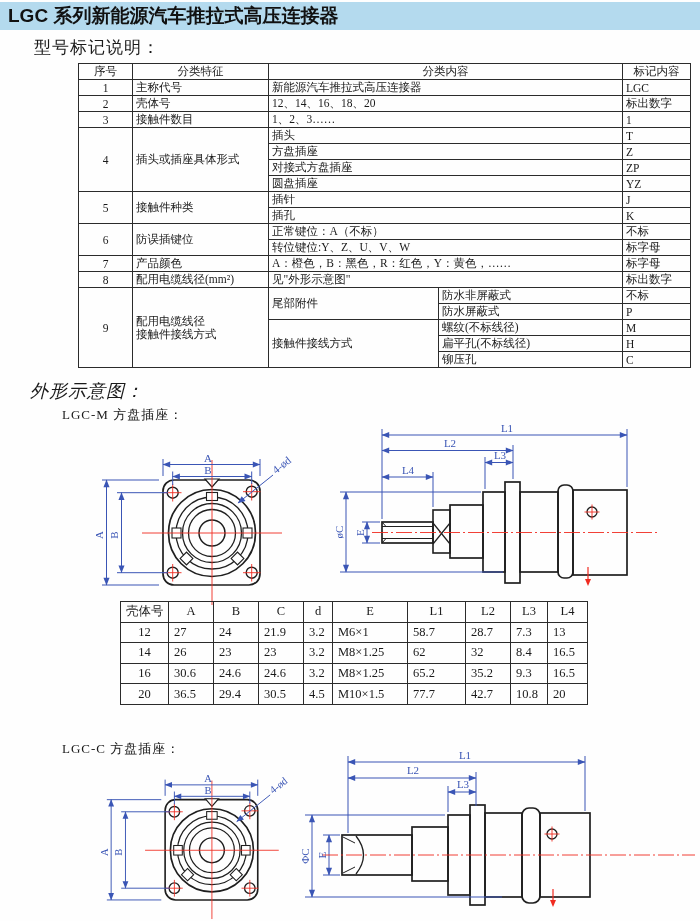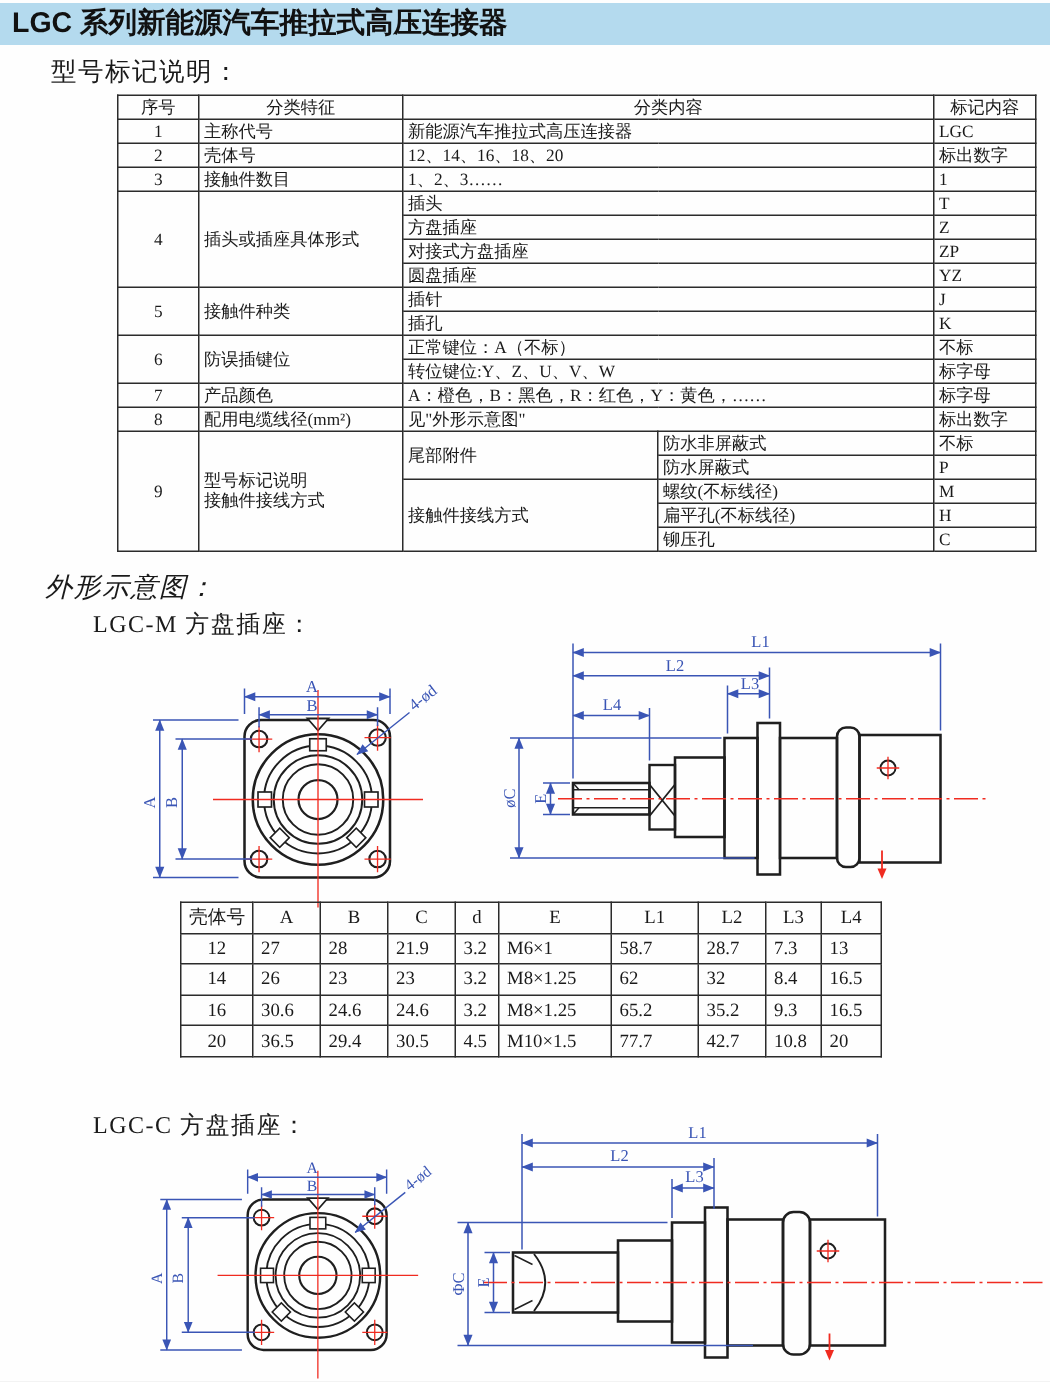--- a/index.html
+++ b/index.html
@@ -6,21 +6,21 @@
   #page{position:relative;width:700px;height:921px;background:#fefefe;overflow:hidden;
         font-family:"Liberation Serif","DejaVu Serif",serif;color:#1a1a1a;}
   .abs{position:absolute;}
   #titlebar{left:0;top:2px;width:700px;height:28px;background:#b4daee;
             font-family:"Liberation Sans","DejaVu Sans",sans-serif;
             font-weight:bold;font-size:19px;line-height:28px;padding-left:8px;
             box-sizing:border-box;color:#111;}
   .h2{font-size:17px;letter-spacing:1px;}
   #sec1{left:34px;top:36px;}
   #sec2{left:30px;top:379px;font-size:18px;font-style:italic;}
-  .sublabel{font-size:16px;letter-spacing:1px;}
+  .sublabel{font-size:13px;letter-spacing:1px;}
   #lblM{left:62px;top:406px;}
   #lblC{left:62px;top:740px;}
   table{border-collapse:collapse;table-layout:fixed;}
   td,th{border:1px solid #2b2b2b;font-weight:normal;overflow:hidden;
         white-space:nowrap;padding:0 3px;vertical-align:middle;}
   #marktable{left:78px;top:63px;width:612px;font-size:11.5px;}
   #marktable td,#marktable th{height:14.6px;text-align:left;}
   #dimtable{left:120px;top:601px;width:467px;font-size:12.5px;}
   #dimtable td,#dimtable th{height:19.6px;padding:0 5px;text-align:left;}
   .ac{text-align:center !important;}
@@ -120,21 +120,21 @@
           <td>标字母</td>
         </tr>
         <tr>
           <td class="ac">8</td>
           <td>配用电缆线径(mm²)</td>
           <td colspan="2">见"外形示意图"</td>
           <td>标出数字</td>
         </tr>
         <tr>
           <td rowspan="5" class="ac">9</td>
-          <td rowspan="5" class="pre">型号标记说明
+          <td rowspan="5" class="pre">配用电缆线径
  接触件接线方式</td>
           <td rowspan="2">尾部附件</td>
           <td>防水非屏蔽式</td>
           <td>不标</td>
         </tr>
         <tr>
           <td>防水屏蔽式</td>
           <td>P</td>
         </tr>
         <tr>
@@ -295,21 +295,21 @@
           <th class="ac">d</th>
           <th class="ac">E</th>
           <th class="ac">L1</th>
           <th class="ac">L2</th>
           <th class="ac">L3</th>
           <th class="ac">L4</th>
         </tr>
         <tr>
           <td class="ac">12</td>
           <td>27</td>
-          <td>28</td>
+          <td>24</td>
           <td>21.9</td>
           <td>3.2</td>
           <td>M6×1</td>
           <td>58.7</td>
           <td>28.7</td>
           <td>7.3</td>
           <td>13</td>
         </tr>
         <tr>
           <td class="ac">14</td>

